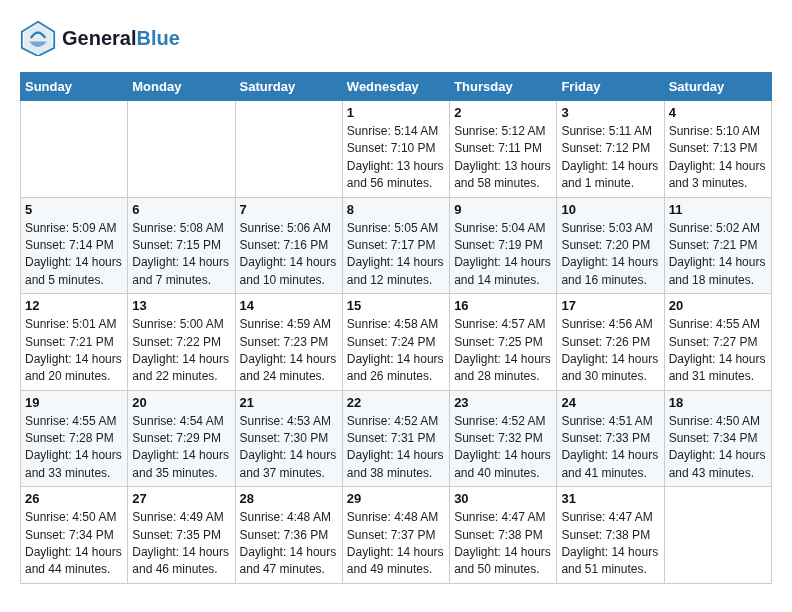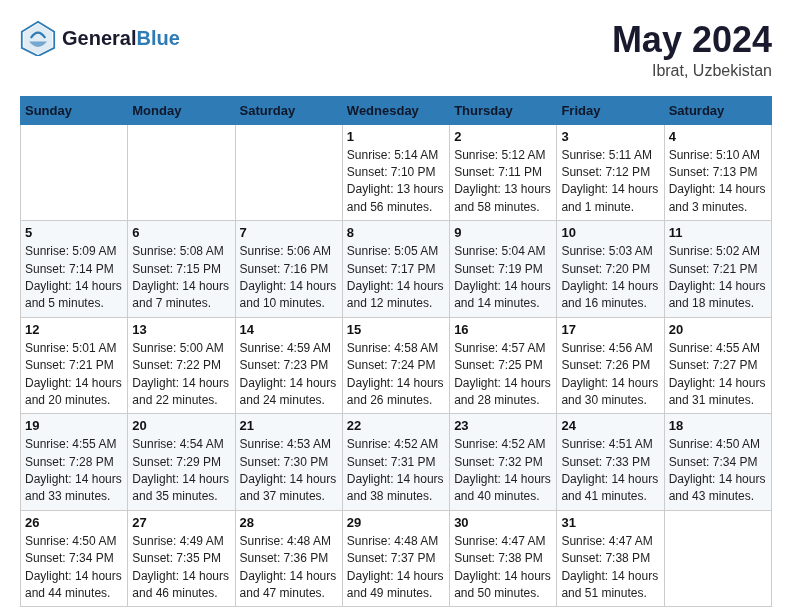--- a/index.html
+++ b/index.html
@@ -40,21 +40,21 @@
       color: #444;
       margin-top: 2px;
     }
     .calendar {
       width: 100%;
       border-collapse: collapse;
       font-size: 11px;
     }
     .calendar th {
       background: #2e7bb5;
-      color: #0f172a;
+      color: #ffffff;
       padding: 6px 4px;
       text-align: left;
       font-size: 13px;
       font-weight: bold;
       border: 1px solid #2e7bb5;
     }
     .calendar td {
       border: 1px solid #ccc;
       vertical-align: top;
       padding: 4px;
@@ -88,24 +88,20 @@
     <svg class="logo-icon" viewBox="0 0 40 40">
       <polygon points="20,4 36,14 36,30 20,38 4,30 4,14" fill="#2e7bb5" opacity="0.15"></polygon>
       <polygon points="20,2 38,13 38,31 20,40 2,31 2,13" fill="none" stroke="#2e7bb5" stroke-width="2"></polygon>
       <path d="M12 20 Q20 8 28 20" fill="none" stroke="#2e7bb5" stroke-width="2.5"></path>
       <path d="M10 24 Q20 36 30 24" fill="#2e7bb5" opacity="0.6"></path>
     </svg>
     <div>
       <div style="font-size:20px;font-weight:bold;color:#1a1a2e;">General<span style="color:#2e7bb5;">Blue</span></div>
     </div>
   </div>
-  <div class="title-block">
-    <div class="month-year">May 2024</div>
-    <div class="location">Ibrat, Uzbekistan</div>
-  </div>
 </div>
 
 <table class="calendar">
   <thead>
     <tr>
     <th>Sunday</th>
         <th>Monday</th>
         <th>Saturday</th>
         <th>Wednesday</th>
         <th>Thursday</th>

